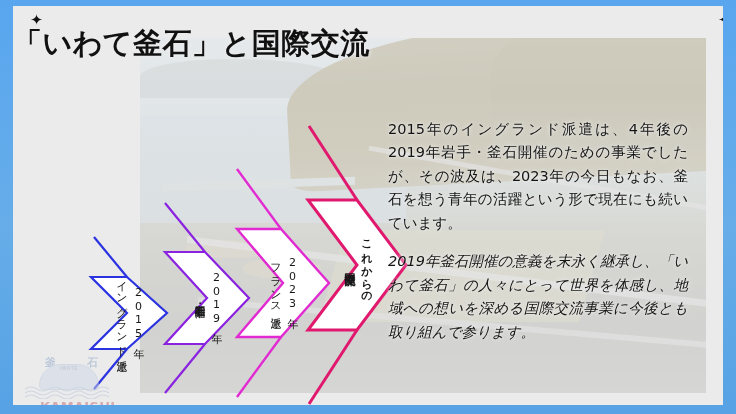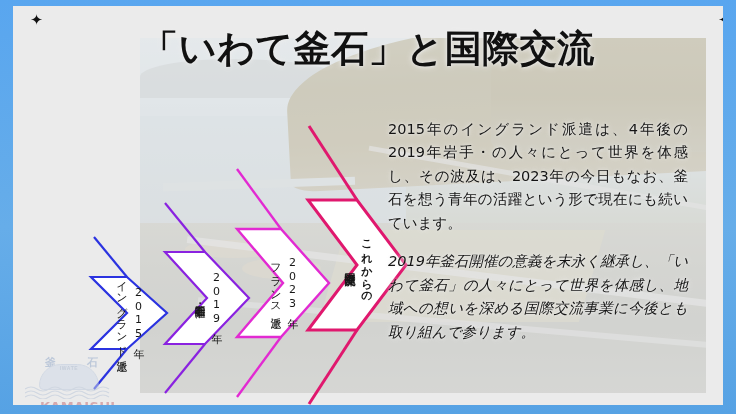--- a/index.html
+++ b/index.html
@@ -84,22 +84,21 @@
   .sparkle{
     position:absolute;width:13px;height:13px;color:#111;
     font-size:15px;line-height:13px;text-align:center;
     font-family:"DejaVu Sans",sans-serif;
   }
   #sparkle-tl{left:17px;top:8px;}
   #sparkle-tr{left:705px;top:8px;}
   
   #slide-title{
     position:absolute;left:0;right:0;top:18px;
-    text-align:center;
-    font-size:37px;font-weight:bold;color:#111;
+    font-size:29px;font-weight:bold;color:#111;
     letter-spacing:.5px;
     font-family:"DejaVu Sans","Liberation Sans",sans-serif;
     text-shadow:0 0 3px #ededed,0 0 6px #ededed;
     z-index:6;
   }
   
   #chevron-row{position:absolute;left:0;top:0;width:100%;height:100%;z-index:4;}
   .chev{position:absolute;}
   .chev svg{display:block;overflow:visible;}
   .chev-labels{
@@ -230,21 +229,21 @@
         </svg>
         <div class="chev-labels">
           <span class="vtext year bold">これからの</span>
           <span class="vtext name bold">国際交流</span>
         </div>
       </div>
 
     </div>
 
     <div id="body-copy">
-      <p>2015年のイングランド派遣は、4年後の2019年岩手・の人々にとって世界を体感し、その波及は、2023年の今日もなお、釜石を想う青年の活躍という形で現在にも続いています。</p>
+      <p>2015年のイングランド派遣は、4年後の2019年岩手・釜石開催のための事業でしたが、その波及は、2023年の今日もなお、釜石を想う青年の活躍という形で現在にも続いています。</p>
       <p>2019年釜石開催の意義を末永く継承し、「いわて釜石」の人々にとって世界を体感し、地域への想いを深める国際交流事業に今後とも取り組んで参ります。</p>
     </div>
 
     <div id="logo-watermark">
       <div class="kanji k1">釜</div>
       <div class="kanji k2">石</div>
       <div class="arc">
         <small>IWATE</small>
         <span>KAMAISHI</span>
       </div>

